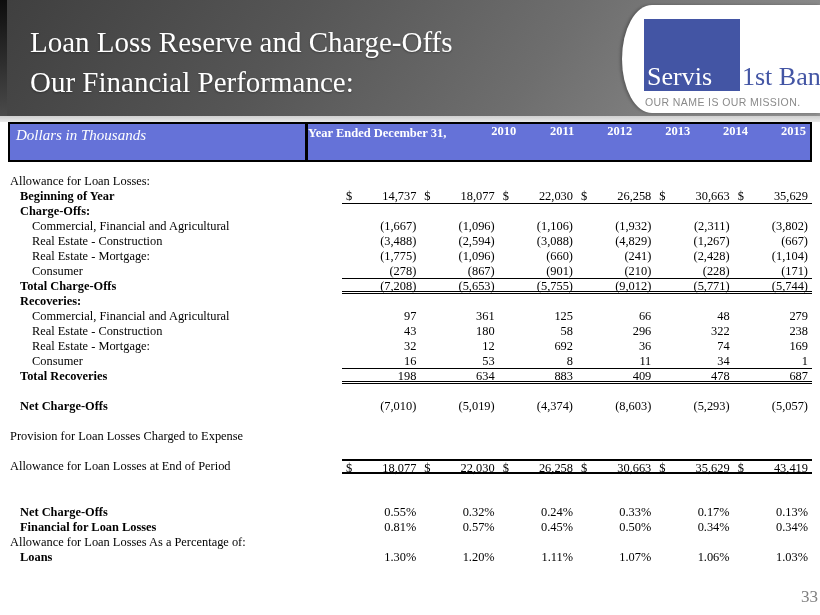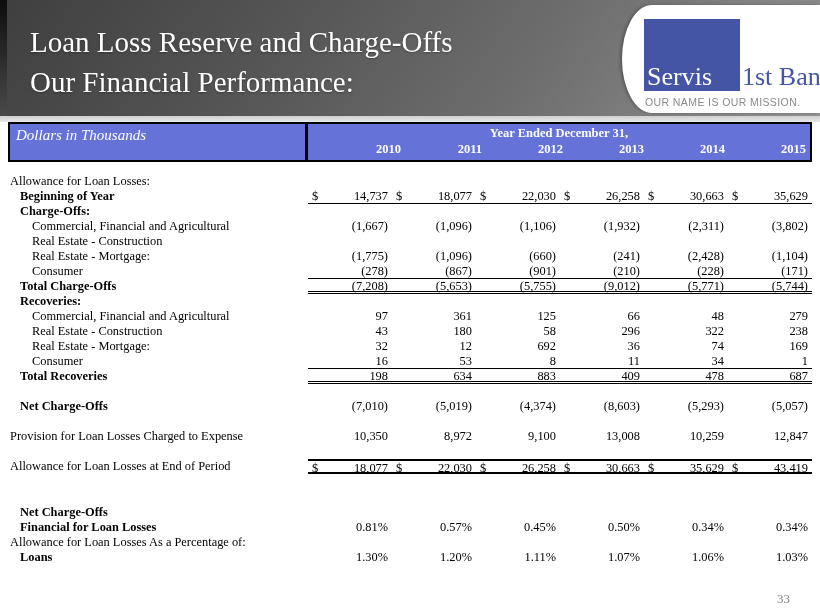--- a/index.html
+++ b/index.html
@@ -73,47 +73,47 @@
     background:var(--header-blue);
     border:2px solid #000000;
     display:flex;
     height:40px;
     color:#ffffff;
   }
   .hdr-caption{
     width:298px;border-right:3px solid #000000;
     font-style:italic;font-size:15px;padding:3px 0 0 6px;
   }
-  .hdr-years{flex:1;display:flex;flex-direction:column;}
+  .hdr-years{flex:1;display:flex;flex-direction:row;}
   .hdr-span{
     text-align:center;font-weight:bold;font-size:12.5px;padding-top:2px;
   }
-  .hdr-yearrow{display:flex;flex:1;align-items:center;padding-bottom:2px;margin-left:16px;}
+  .hdr-yearrow{display:flex;flex:1;align-items:flex-start;padding-bottom:2px;margin-left:16px;}
   .hdr-yearrow span{
     flex:1;text-align:right;font-weight:bold;font-size:12.5px;padding:0 4px;
   }
   
   .tbl-body{margin:12px 8px 0 8px;}
-  .trow{display:flex;height:15px;font-size:12.4px;line-height:15px;color:#000;}
+  .trow{display:flex;height:15px;font-size:12.4px;line-height:15px;color:#000;gap:34px;}
   .lbl{width:300px;white-space:nowrap;overflow:hidden;}
   .ind0{padding-left:2px;}
   .ind1{padding-left:12px;font-weight:bold;}
   .ind2{padding-left:24px;}
   .vals{flex:1;display:flex;}
   .cell{flex:1;display:flex;justify-content:flex-end;padding:0 4px;white-space:nowrap;}
   .cell .ds{margin-right:auto;}
   .rb-s{border-bottom:1px solid #000;}
   .rb-d{border-bottom:3px double #000;}
   .rb-t{border-bottom:2px solid #000;}
   .ra-t{border-top:2px solid #000;}
   .spacer{width:100%;}
   
   .page-num{
-    position:absolute;right:30px;bottom:8px;
-    font-size:13px;color:var(--page-num-gray);
+    position:absolute;right:2px;bottom:8px;
+    font-size:17px;color:var(--page-num-gray);
   }
 </style>
 </head>
 <body>
 
 <div class="band">
   <div class="slide-title">
     <div>Loan Loss Reserve and Charge-Offs</div>
     <div>Our Financial Performance:</div>
   </div>
@@ -200,20 +200,40 @@
         <div class="cell">
           <span>(2,311)</span>
         </div>
         <div class="cell">
           <span>(3,802)</span>
         </div>
       </div>
     </div>
     <div class="trow">
       <div class="lbl ind2">Real Estate - Construction</div>
+      <div class="vals">
+        <div class="cell">
+          <span>(3,488)</span>
+        </div>
+        <div class="cell">
+          <span>(2,594)</span>
+        </div>
+        <div class="cell">
+          <span>(3,088)</span>
+        </div>
+        <div class="cell">
+          <span>(4,829)</span>
+        </div>
+        <div class="cell">
+          <span>(1,267)</span>
+        </div>
+        <div class="cell">
+          <span>(667)</span>
+        </div>
+      </div>
     </div>
     <div class="trow">
       <div class="lbl ind2">Real Estate - Mortgage:</div>
       <div class="vals">
         <div class="cell">
           <span>(1,775)</span>
         </div>
         <div class="cell">
           <span>(1,096)</span>
         </div>
@@ -416,40 +436,20 @@
           <span>(5,293)</span>
         </div>
         <div class="cell">
           <span>(5,057)</span>
         </div>
       </div>
     </div>
     <div class="spacer" style="height: 15px;"></div>
     <div class="trow">
       <div class="lbl ind0">Provision for Loan Losses Charged to Expense</div>
-      <div class="vals">
-        <div class="cell">
-          <span>10,350</span>
-        </div>
-        <div class="cell">
-          <span>8,972</span>
-        </div>
-        <div class="cell">
-          <span>9,100</span>
-        </div>
-        <div class="cell">
-          <span>13,008</span>
-        </div>
-        <div class="cell">
-          <span>10,259</span>
-        </div>
-        <div class="cell">
-          <span>12,847</span>
-        </div>
-      </div>
     </div>
     <div class="spacer" style="height: 15px;"></div>
     <div class="trow">
       <div class="lbl ind0">Allowance for Loan Losses at End of Period</div>
       <div class="vals rb-t ra-t">
         <div class="cell">
           <span class="ds">$</span>
           <span>18,077</span>
         </div>
         <div class="cell">
@@ -473,20 +473,40 @@
           <span>43,419</span>
         </div>
       </div>
     </div>
     <div class="spacer" style="height: 16px;"></div>
     <div class="trow">
       <div class="vals"></div>
     </div>
     <div class="trow">
       <div class="lbl ind1">Net Charge-Offs</div>
+      <div class="vals">
+        <div class="cell">
+          <span>0.55%</span>
+        </div>
+        <div class="cell">
+          <span>0.32%</span>
+        </div>
+        <div class="cell">
+          <span>0.24%</span>
+        </div>
+        <div class="cell">
+          <span>0.33%</span>
+        </div>
+        <div class="cell">
+          <span>0.17%</span>
+        </div>
+        <div class="cell">
+          <span>0.13%</span>
+        </div>
+      </div>
     </div>
     <div class="trow">
       <div class="lbl ind1">Financial for Loan Losses</div>
       <div class="vals">
         <div class="cell">
           <span>0.81%</span>
         </div>
         <div class="cell">
           <span>0.57%</span>
         </div>

